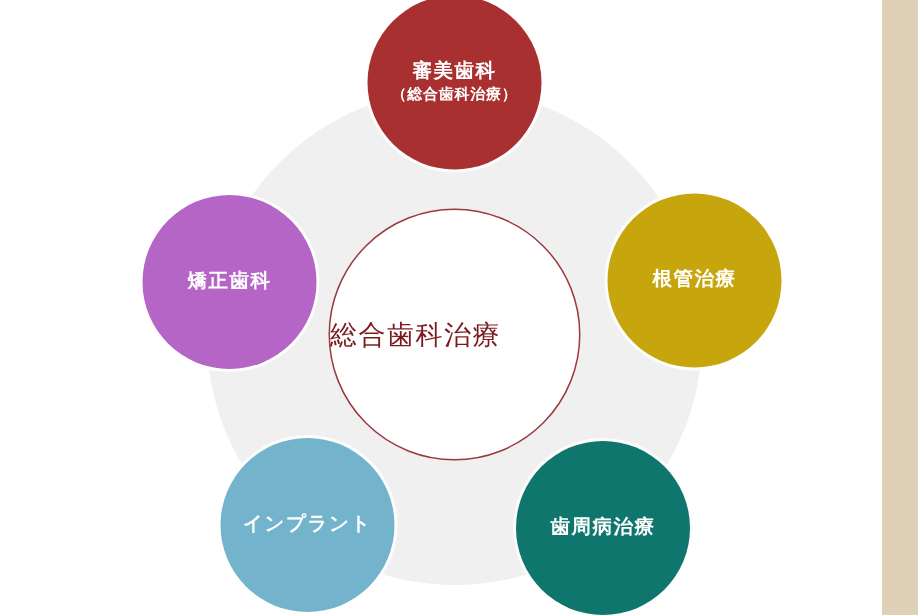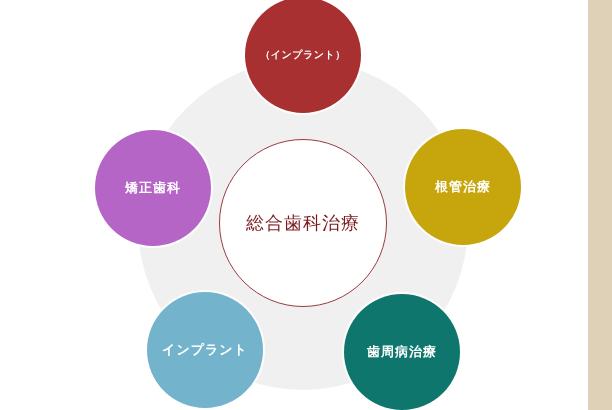--- a/index.html
+++ b/index.html
@@ -9,21 +9,21 @@
     font-family: "DejaVu Sans", "Liberation Sans", sans-serif;
   }
   .side-strip {
     position: absolute; left: 588px; top: 0; width: 24px; height: 410px;
   }
   .bg-circle {
     position: absolute; border-radius: 50%;
   }
   .center-circle {
     position: absolute; border-radius: 50%; background: #ffffff;
-    box-sizing: border-box; display: flex; align-items: center; justify-content: center;
+    box-sizing: border-box; display: flex; align-items: center; justify-content: flex-start;
   }
   .center-label {
     font-size: 18px; letter-spacing: 1px; font-weight: normal;
   }
   .node {
     position: absolute; border-radius: 50%;
     display: flex; flex-direction: column; align-items: center; justify-content: center;
     color: #ffffff; box-shadow: 0 0 0 2px rgba(255,255,255,0.85);
     cursor: pointer; text-align: center;
   }
@@ -35,21 +35,22 @@
 
 <div class="side-strip" id="strip" style="background: rgb(223, 209, 184);"></div>
 
 <div class="bg-circle" id="bgc" style="left: 138px; top: 60px; width: 330px; height: 330px; background: rgb(240, 240, 240);"></div>
 
 <div class="center-circle" id="cc" style="left: 219px; top: 139px; width: 168px; height: 168px; border: 1.5px solid rgb(155, 58, 62);">
   <span class="center-label" id="cl" style="color: rgb(122, 26, 30);">総合歯科治療</span>
 </div>
 
 <div class="node" id="n0" style="left: 245px; top: -3px; width: 116px; height: 116px; background: rgb(168, 48, 48);">
-  <span class="node-sub">（インプラント）</span>
+  <span class="node-label">審美歯科</span>
+  <span class="node-sub">（総合歯科治療）</span>
 </div>
 
 <div class="node" id="n1" style="left: 405px; top: 129px; width: 116px; height: 116px; background: rgb(198, 166, 12);">
   <span class="node-label">根管治療</span>
 </div>
 
 <div class="node" id="n2" style="left: 344px; top: 294px; width: 116px; height: 116px; background: #0f766e;">
   <span class="node-label">歯周病治療</span>
 </div>
 

